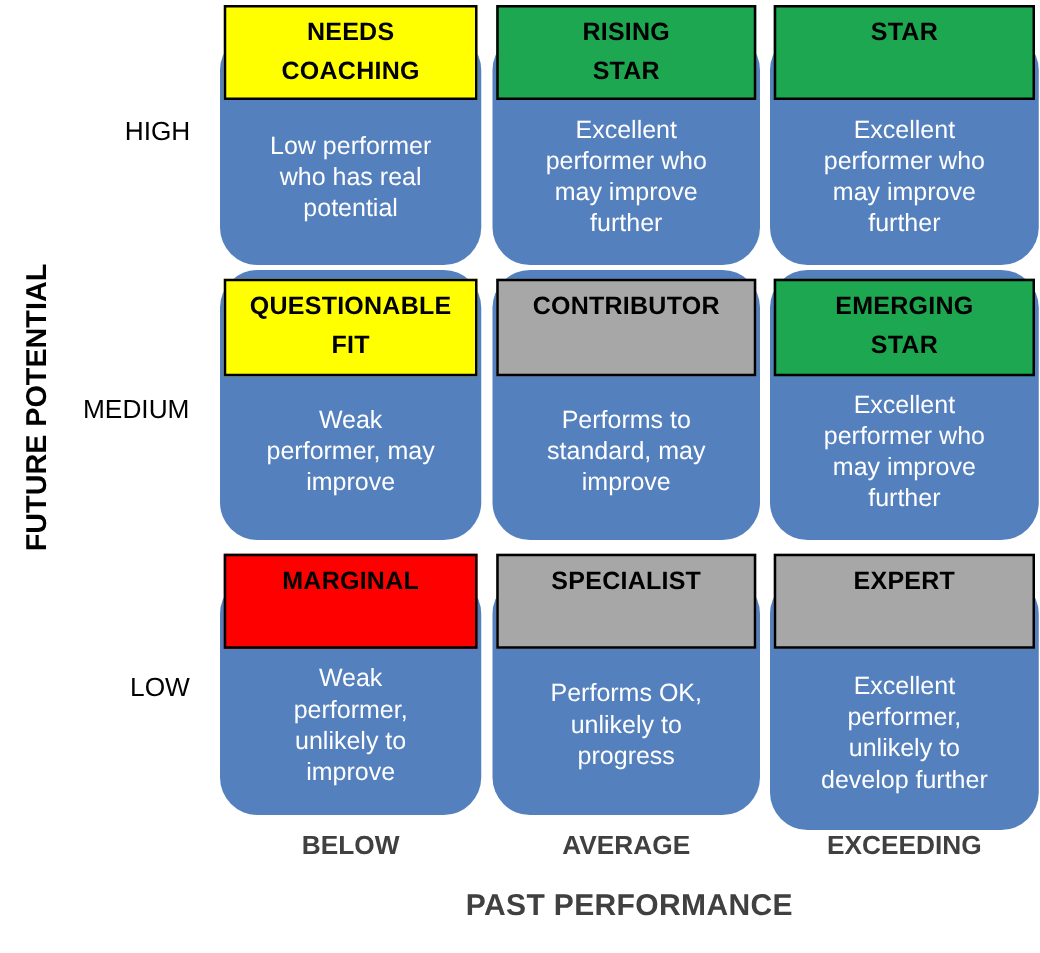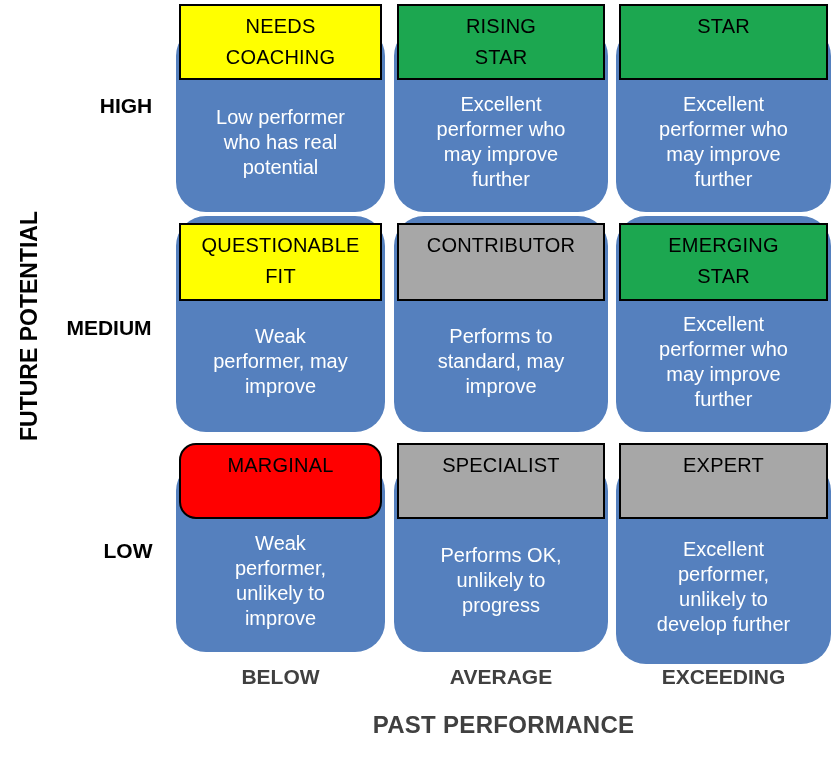--- a/index.html
+++ b/index.html
@@ -13,21 +13,21 @@
     position:absolute;left:0;right:0;bottom:0;
     border-radius:30px;
   }
   .cell-header{
     position:absolute;left:3px;right:3px;
     border:2px solid #000;box-sizing:border-box;
     text-align:center;
   }
   .cell-title{
     display:block;padding-top:5px;
-    font-size:20px;line-height:31px;font-weight:normal;color:#000;
+    font-size:20px;line-height:31px;font-weight:bold;color:#000;
     white-space:pre-line;letter-spacing:.2px;
   }
   .cell-desc{
     position:absolute;left:6px;right:6px;
     display:flex;align-items:center;justify-content:center;text-align:center;
     font-size:20px;line-height:25px;color:#fff;white-space:pre-line;
   }
   
   .c1{left:176px;width:209px;}
   .c2{left:394px;width:214px;}
@@ -47,21 +47,21 @@
   .r3 .cell-body{top:18px;}
   .r3 .cell-desc{top:76px;bottom:10px;}
   
   .y-axis-title{
     position:absolute;left:-96px;top:309px;width:250px;height:34px;
     transform:rotate(-90deg);
     text-align:center;font-size:23px;font-weight:bold;color:#000;line-height:34px;
   }
   .y-tick{
     position:absolute;width:100px;text-align:center;
-    font-size:21px;font-weight:bold;color:#000;line-height:26px;
+    font-size:21px;font-weight:normal;color:#000;line-height:26px;
   }
   .y-tick.high{left:76px;top:93px;}
   .y-tick.medium{left:59px;top:315px;}
   .y-tick.low{left:78px;top:538px;}
   .x-tick{
     position:absolute;top:664px;text-align:center;
     font-size:21px;font-weight:bold;color:#404040;line-height:26px;
   }
   .x-axis-title{
     position:absolute;left:176px;width:655px;top:710px;text-align:center;
@@ -140,21 +140,21 @@
 STAR</span>
     </div>
     <div class="cell-desc">Excellent
 performer who
 may improve
 further</div>
   </div>
 
   <div class="cell r3 c1">
     <div class="cell-body" style="background-color: rgb(85, 128, 190);"></div>
-    <div class="cell-header" style="background-color: rgb(255, 0, 0); border-radius: 17px;">
+    <div class="cell-header" style="background-color: rgb(255, 0, 0);">
       <span class="cell-title">MARGINAL</span>
     </div>
     <div class="cell-desc">Weak
 performer,
 unlikely to
 improve</div>
   </div>
 
   <div class="cell r3 c2">
     <div class="cell-body" style="background-color: rgb(85, 128, 190);"></div>

